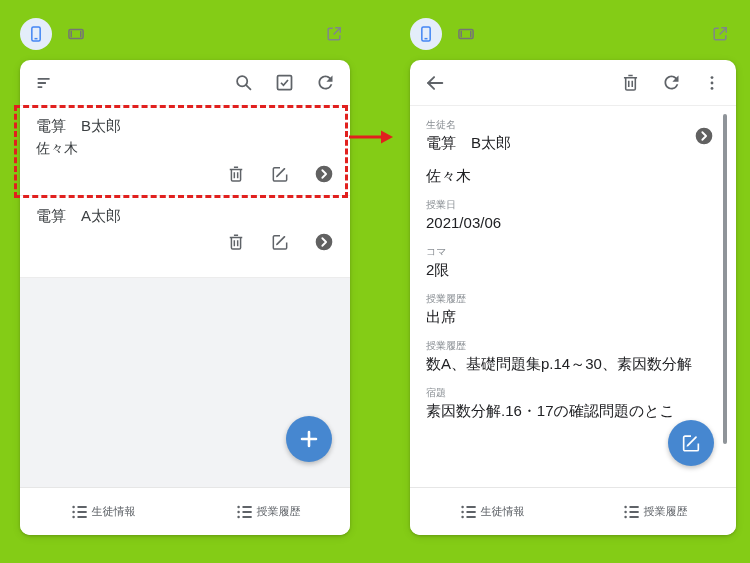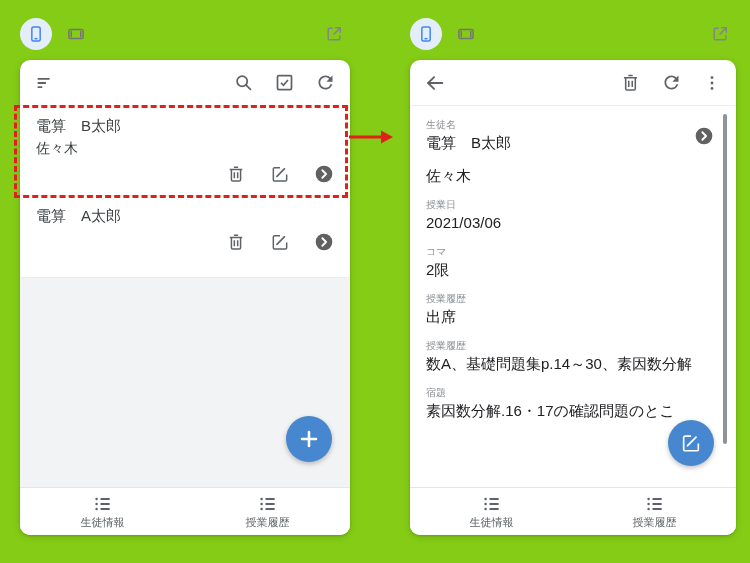--- a/index.html
+++ b/index.html
@@ -47,21 +47,21 @@
 
   
   .fab { position:absolute; width:46px; height:46px; border-radius:50%; background:#4687d0;
          display:flex; align-items:center; justify-content:center;
          box-shadow:0 2px 5px rgba(0,0,0,.25); z-index:5; }
   .fab.left-fab  { right:18px; top:356px; }
   .fab.right-fab { right:22px; top:360px; }
 
   
   .bottom-nav { flex:0 0 48px; display:flex; border-top:1px solid #e6e6e6; background:#fff; z-index:2; }
-  .nav-tab { flex:1; display:flex; flex-direction:column; align-items:center; justify-content:center; gap:2px; }
+  .nav-tab { flex:1; display:flex; flex-direction:row; align-items:center; justify-content:center; gap:2px; }
   .nav-label { font-size:11px; color:#5f6368; line-height:13px; }
 
   
   .highlight-box { position:absolute; left:14px; top:105px; width:334px; height:93px;
                    border:3px dashed #e1201e; z-index:8; pointer-events:none; }
   .link-arrow { position:absolute; left:349px; top:128px; z-index:8; }
 
   svg { display:block; }
 </style>
 </head>

